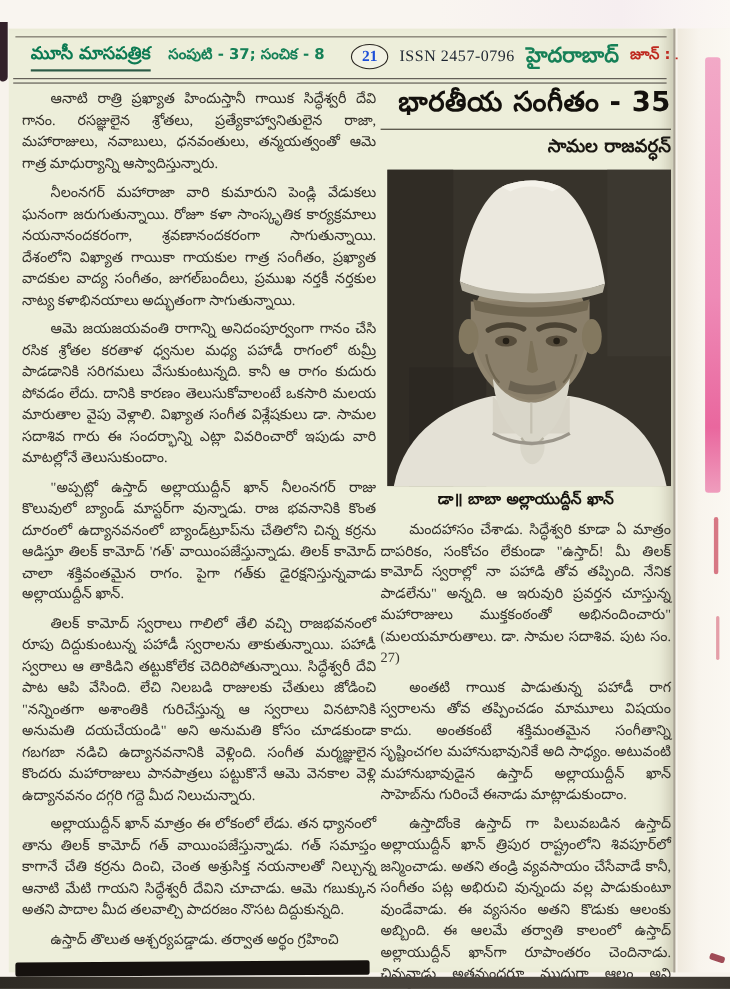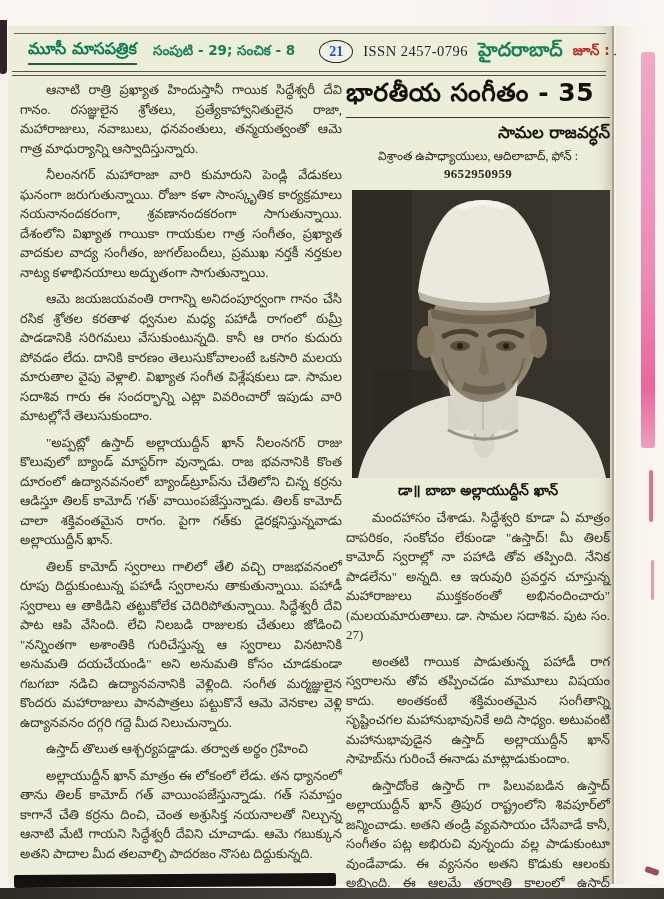--- a/index.html
+++ b/index.html
@@ -49,21 +49,21 @@
   .col-right { position:absolute; left:338px; top:52px; width:264px; }
 
   .body-par {
     font-size:13px; line-height:1.5; text-align:justify; text-indent:26px;
     color:#33302a; margin-bottom:7px; word-break:break-word;
   }
 
   
   .art-title {
     font-family:"DejaVu Sans", sans-serif; font-weight:bold; font-size:25px;
-    color:#14110d; text-align:left; padding-bottom:4px;
+    color:#14110d; text-align:right; padding-bottom:4px;
     border-bottom:1.5px solid #3c382f; letter-spacing:.5px;
   }
   .art-author {
     font-family:"DejaVu Sans", sans-serif; font-weight:bold; font-size:16.5px;
     color:#1a1712; text-align:right; margin-top:5px;
   }
   .art-cred { font-size:12px; color:#2c2822; text-align:center; margin-top:3px; }
   .art-cred b { font-size:13px; letter-spacing:.3px; }
 
   
@@ -91,47 +91,44 @@
 </head>
 <body>
 
 <div class="top-strip"></div>
 <div class="left-sliver"></div>
 
 <div class="page">
 
   <div class="header">
     <span class="mag-name">మూసీ మాసపత్రిక</span>
-    <span class="vol">సంపుటి - 29; సంచిక - 8</span>
+    <span class="vol">సంపుటి - 37; సంచిక - 8</span>
     <svg class="squiggle" viewBox="0 0 22 12">
       <path d="M1,10 C7,2 14,1 21,5" stroke="#2a2620" stroke-width="1.6" fill="none" stroke-linecap="round"></path>
     </svg>
     <span class="page-circle">21</span>
     <span class="issn">ISSN 2457-0796</span>
     <span class="city">హైదరాబాద్</span>
     <span class="date">జూన్ : ౨౦౧౯</span>
   </div>
   <div class="double-rule"></div>
 
   <div class="col-left">
     <p class="body-par">ఆనాటి రాత్రి ప్రఖ్యాత హిందుస్తానీ గాయిక సిద్ధేశ్వరీ దేవి గానం. రసజ్ఞులైన శ్రోతలు, ప్రత్యేకాహ్వానితులైన రాజా, మహారాజులు, నవాబులు, ధనవంతులు, తన్మయత్వంతో ఆమె గాత్ర మాధుర్యాన్ని ఆస్వాదిస్తున్నారు.</p>
     <p class="body-par">నీలంనగర్ మహారాజా వారి కుమారుని పెండ్లి వేడుకలు ఘనంగా జరుగుతున్నాయి. రోజూ కళా సాంస్కృతిక కార్యక్రమాలు నయనానందకరంగా, శ్రవణానందకరంగా సాగుతున్నాయి. దేశంలోని విఖ్యాత గాయికా గాయకుల గాత్ర సంగీతం, ప్రఖ్యాత వాదకుల వాద్య సంగీతం, జుగల్‌బందీలు, ప్రముఖ నర్తకీ నర్తకుల నాట్య కళాభినయాలు అద్భుతంగా సాగుతున్నాయి.</p>
     <p class="body-par">ఆమె జయజయవంతి రాగాన్ని అనిదంపూర్వంగా గానం చేసి రసిక శ్రోతల కరతాళ ధ్వనుల మధ్య పహాడీ రాగంలో ఠుమ్రీ పాడడానికి సరిగమలు వేసుకుంటున్నది. కానీ ఆ రాగం కుదురు పోవడం లేదు. దానికి కారణం తెలుసుకోవాలంటే ఒకసారి మలయ మారుతాల వైపు వెళ్లాలి. విఖ్యాత సంగీత విశ్లేషకులు డా. సామల సదాశివ గారు ఈ సందర్భాన్ని ఎట్లా వివరించారో ఇపుడు వారి మాటల్లోనే తెలుసుకుందాం.</p>
     <p class="body-par">"అప్పట్లో ఉస్తాద్ అల్లాయుద్దీన్ ఖాన్ నీలంనగర్ రాజు కొలువులో బ్యాండ్ మాస్టర్‌గా వున్నాడు. రాజ భవనానికి కొంత దూరంలో ఉద్యానవనంలో బ్యాండ్‌ట్రూప్‌ను చేతిలోని చిన్న కర్రను ఆడిస్తూ తిలక్ కామోద్ 'గత్' వాయింపజేస్తున్నాడు. తిలక్ కామోద్ చాలా శక్తివంతమైన రాగం. పైగా గత్‌కు డైరక్షనిస్తున్నవాడు అల్లాయుద్దీన్ ఖాన్.</p>
     <p class="body-par">తిలక్ కామోద్ స్వరాలు గాలిలో తేలి వచ్చి రాజభవనంలో రూపు దిద్దుకుంటున్న పహాడీ స్వరాలను తాకుతున్నాయి. పహాడీ స్వరాలు ఆ తాకిడిని తట్టుకోలేక చెదిరిపోతున్నాయి. సిద్ధేశ్వరీ దేవి పాట ఆపి వేసింది. లేచి నిలబడి రాజులకు చేతులు జోడించి "నన్నింతగా అశాంతికి గురిచేస్తున్న ఆ స్వరాలు వినటానికి అనుమతి దయచేయండి" అని అనుమతి కోసం చూడకుండా గబగబా నడిచి ఉద్యానవనానికి వెళ్లింది. సంగీత మర్మజ్ఞులైన కొందరు మహారాజులు పానపాత్రలు పట్టుకొనే ఆమె వెనకాల వెళ్లి ఉద్యానవనం దగ్గరి గద్దె మీద నిలుచున్నారు.</p>
+    <p class="body-par">అల్లాయుద్దీన్ ఖాన్ మాత్రం ఈ లోకంలో లేడు. తన ధ్యానంలో తాను తిలక్ కామోద్ గత్ వాయింపజేస్తున్నాడు. గత్ సమాప్తం కాగానే చేతి కర్రను దించి, చెంత అశ్రుసిక్త నయనాలతో నిల్చున్న ఆనాటి మేటి గాయని సిద్ధేశ్వరీ దేవిని చూచాడు. ఆమె గబుక్కున అతని పాదాల మీద తలవాల్చి పాదరజం నొసట దిద్దుకున్నది.</p>
     <p class="body-par">ఉస్తాద్ తొలుత ఆశ్చర్యపడ్డాడు. తర్వాత అర్థం గ్రహించి</p>
-    <p class="body-par">అల్లాయుద్దీన్ ఖాన్ మాత్రం ఈ లోకంలో లేడు. తన ధ్యానంలో తాను తిలక్ కామోద్ గత్ వాయింపజేస్తున్నాడు. గత్ సమాప్తం కాగానే చేతి కర్రను దించి, చెంత అశ్రుసిక్త నయనాలతో నిల్చున్న ఆనాటి మేటి గాయని సిద్ధేశ్వరీ దేవిని చూచాడు. ఆమె గబుక్కున అతని పాదాల మీద తలవాల్చి పాదరజం నొసట దిద్దుకున్నది.</p>
   </div>
 
   <div class="col-right">
     <div class="art-title">భారతీయ సంగీతం - 35</div>
     <div class="art-author">సామల రాజవర్ధన్</div>
-    <div class="art-cred">
-      <span>విశ్రాంత ఉపాధ్యాయులు, ఆదిలాబాద్, ఫోన్ : </span><b>9652950959</b>
-    </div>
 
     <div class="photo-wrap">
       <svg width="258" height="288" viewBox="0 0 258 288">
         <rect x="0" y="0" width="258" height="288" fill="#37332b"></rect>
         <rect x="0" y="0" width="60" height="288" fill="#2d2a23" opacity=".7"></rect>
         <rect x="200" y="0" width="58" height="170" fill="#403c33" opacity=".6"></rect>
         <rect x="20" y="180" width="70" height="108" fill="#2a2721" opacity=".6"></rect>
 
         <path d="M6,288 C16,236 58,214 96,206 L166,206 C212,214 244,238 254,288 Z" fill="#e4e1d6"></path>
         <path d="M96,206 C110,224 150,224 166,206 L166,240 L96,240 Z" fill="#d7d3c6"></path>

